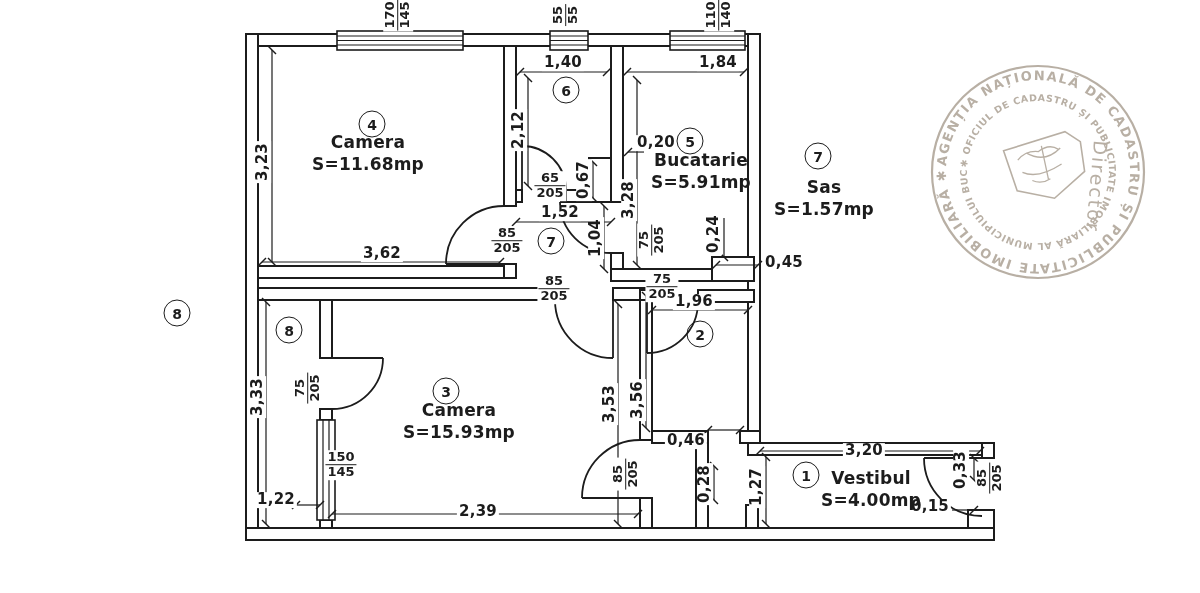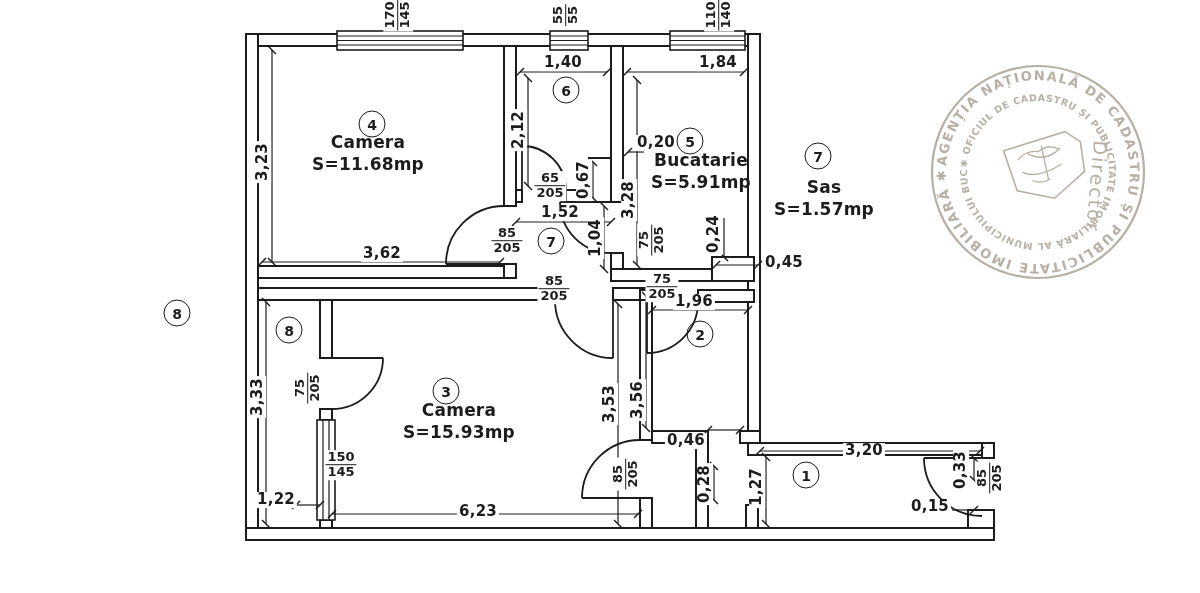--- a/index.html
+++ b/index.html
@@ -214,21 +214,21 @@
       <div class="dim" style="left: 596px; top: 238px; transform: translate(-50%, -50%) rotate(-90deg);">1,04</div>
       <div class="dim" style="left: 714px; top: 234px; transform: translate(-50%, -50%) rotate(-90deg);">0,24</div>
       <div class="dim" style="left: 784px; top: 263px; transform: translate(-50%, -50%) rotate(0deg);">0,45</div>
       <div class="dim" style="left: 694px; top: 302px; transform: translate(-50%, -50%) rotate(0deg);">1,96</div>
       <div class="dim" style="left: 638px; top: 400px; transform: translate(-50%, -50%) rotate(-90deg);">3,56</div>
       <div class="dim" style="left: 610px; top: 404px; transform: translate(-50%, -50%) rotate(-90deg);">3,53</div>
       <div class="dim" style="left: 686px; top: 425px; transform: translate(-50%, -50%) rotate(0deg); margin-top: 16px;">0,46</div>
       <div class="dim" style="left: 864px; top: 451px; transform: translate(-50%, -50%) rotate(0deg);">3,20</div>
       <div class="dim" style="left: 757px; top: 487px; transform: translate(-50%, -50%) rotate(-90deg);">1,27</div>
       <div class="dim" style="left: 705px; top: 484px; transform: translate(-50%, -50%) rotate(-90deg);">0,28</div>
-      <div class="dim" style="left: 478px; top: 512px; transform: translate(-50%, -50%) rotate(0deg);">6,23</div>
+      <div class="dim" style="left: 478px; top: 512px; transform: translate(-50%, -50%) rotate(0deg);">2,39</div>
       <div class="dim" style="left: 258px; top: 397px; transform: translate(-50%, -50%) rotate(-90deg);">3,33</div>
       <div class="dim" style="left: 276px; top: 500px; transform: translate(-50%, -50%) rotate(0deg);">1,22</div>
       <div class="dim" style="left: 961px; top: 470px; transform: translate(-50%, -50%) rotate(-90deg);">0,33</div>
       <div class="dim" style="left: 930px; top: 507px; transform: translate(-50%, -50%) rotate(0deg); text-align: center;">0,15</div>
       <div class="frac" style="left: 398px; top: 15px; transform: translate(-50%, -50%) rotate(-90deg);">
         <span class="num">170</span>
         <span class="den">145</span>
       </div>
       <div class="frac" style="left: 566px; top: 15px; transform: translate(-50%, -50%) rotate(-90deg);">
         <span class="num">55</span>
@@ -293,14 +293,18 @@
         <div>S=5.91mp</div>
       </div>
       <div class="room-label" style="left: 824px; top: 198px; transform: translate(-50%, -50%) rotate(0deg);">
         <div>Sas</div>
         <div>S=1.57mp</div>
       </div>
       <div class="room-label" style="left: 459px; top: 421px; transform: translate(-50%, -50%) rotate(0deg);">
         <div>Camera</div>
         <div>S=15.93mp</div>
       </div>
+      <div class="room-label" style="left: 871px; top: 489px; transform: translate(-50%, -50%) rotate(0deg);">
+        <div>Vestibul</div>
+        <div>S=4.00mp</div>
+      </div>
     </div>
 </div>
 
 </body></html>

